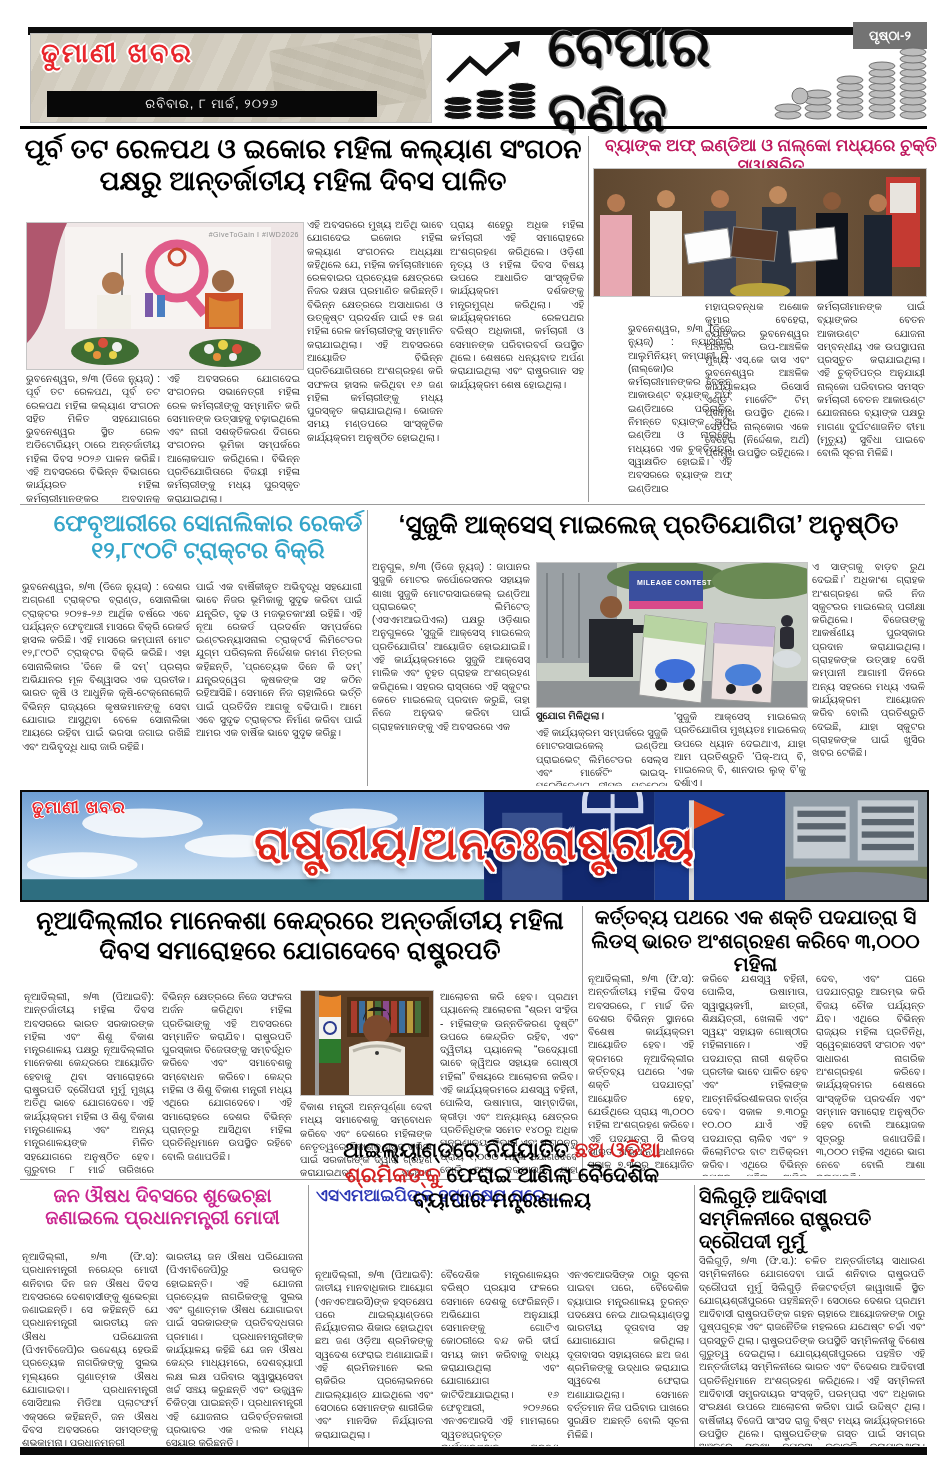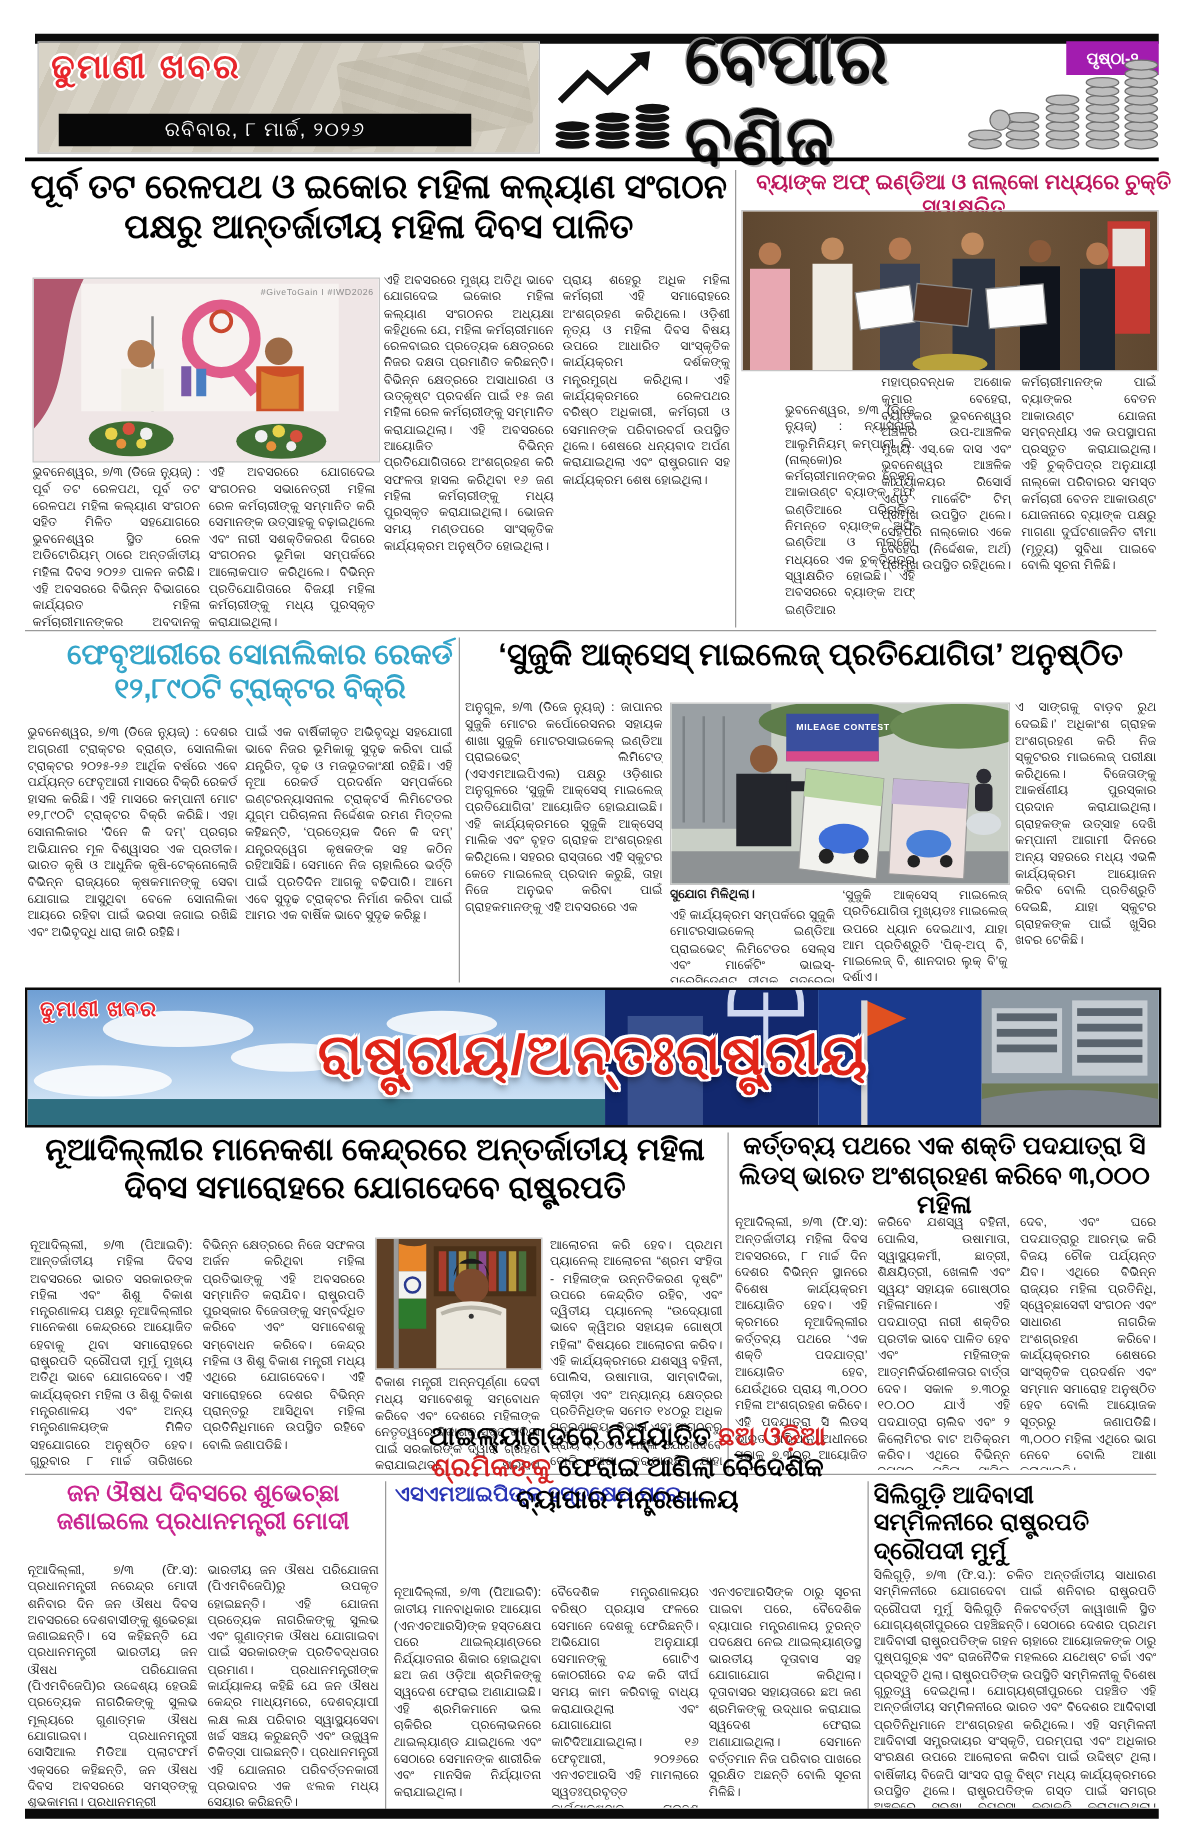--- a/index.html
+++ b/index.html
@@ -1,31 +1,31 @@
 <!DOCTYPE html>
 <html><head>
 <meta charset="utf-8">
 <style>
   html,body{margin:0;padding:0;background:#e9e9e9;}
   .sheet{position:relative;width:945px;height:1473px;background:#ffffff;margin:0 auto;
          font-family:"Liberation Sans",sans-serif;color:#111;overflow:hidden;}
   
   .topbar{position:absolute;left:28px;top:27px;width:899px;height:8px;background:#0d0d0d;}
-  .page-badge{position:absolute;left:853px;top:33px;width:74px;height:27px;background:#a21caf;color:#fff;
+  .page-badge{position:absolute;left:853px;top:22px;width:74px;height:27px;background:#737373;color:#fff;
               font-size:13px;font-weight:bold;display:flex;align-items:center;justify-content:center;}
   .masthead-logo-box{position:absolute;left:30px;top:33px;width:400px;height:88px;overflow:hidden;
       background:
         repeating-linear-gradient(115deg,#d8d3c6 0 16px,#cdc7b8 16px 30px,#d2ccbf 30px 44px);
       border:1px solid #bbb;}
   .masthead-logo-box .notes{position:absolute;right:8px;top:6px;width:150px;height:70px;
       background:repeating-linear-gradient(25deg,#c9c3b4 0 9px,#bfb9a9 9px 18px);opacity:.8;border-radius:4px;transform:rotate(-8deg);}
   .logo-text{position:absolute;left:10px;top:4px;font-size:27px;font-weight:bold;color:#e8262c;letter-spacing:2px;
       text-shadow:-2px 0 #fff,2px 0 #fff,0 -2px #fff,0 2px #fff,-1px -1px #fff,1px 1px #fff;}
   .date-bar{position:absolute;left:16px;bottom:5px;width:330px;height:26px;background:#080808;color:#fff;
-      font-size:16px;display:flex;align-items:center;justify-content:center;letter-spacing:1px;}
+      font-size:13px;display:flex;align-items:center;justify-content:center;letter-spacing:1px;}
   .section-title-wrap{position:absolute;left:440px;top:38px;width:345px;height:84px;display:flex;align-items:center;}
   .section-title{font-size:55px;font-weight:bold;color:#0a0a0a;letter-spacing:1px;
       text-shadow:-1px -1px 0 #888,2px 2px 0 #bbb;}
   .coins-icon{width:100px;height:82px;flex:0 0 auto;margin-right:8px;}
   .coins-right{position:absolute;left:770px;top:33px;width:157px;height:90px;}
   .header-rule{position:absolute;left:20px;top:126px;width:907px;height:3px;background:#000;}
   
   .headline{position:absolute;font-weight:bold;text-align:center;line-height:1.18;color:#000;}
   .body-col{position:absolute;font-size:10px;line-height:1.33;text-align:justify;overflow:hidden;color:#151515;}
   .vdiv{position:absolute;width:1px;background:#9a9a9a;}

